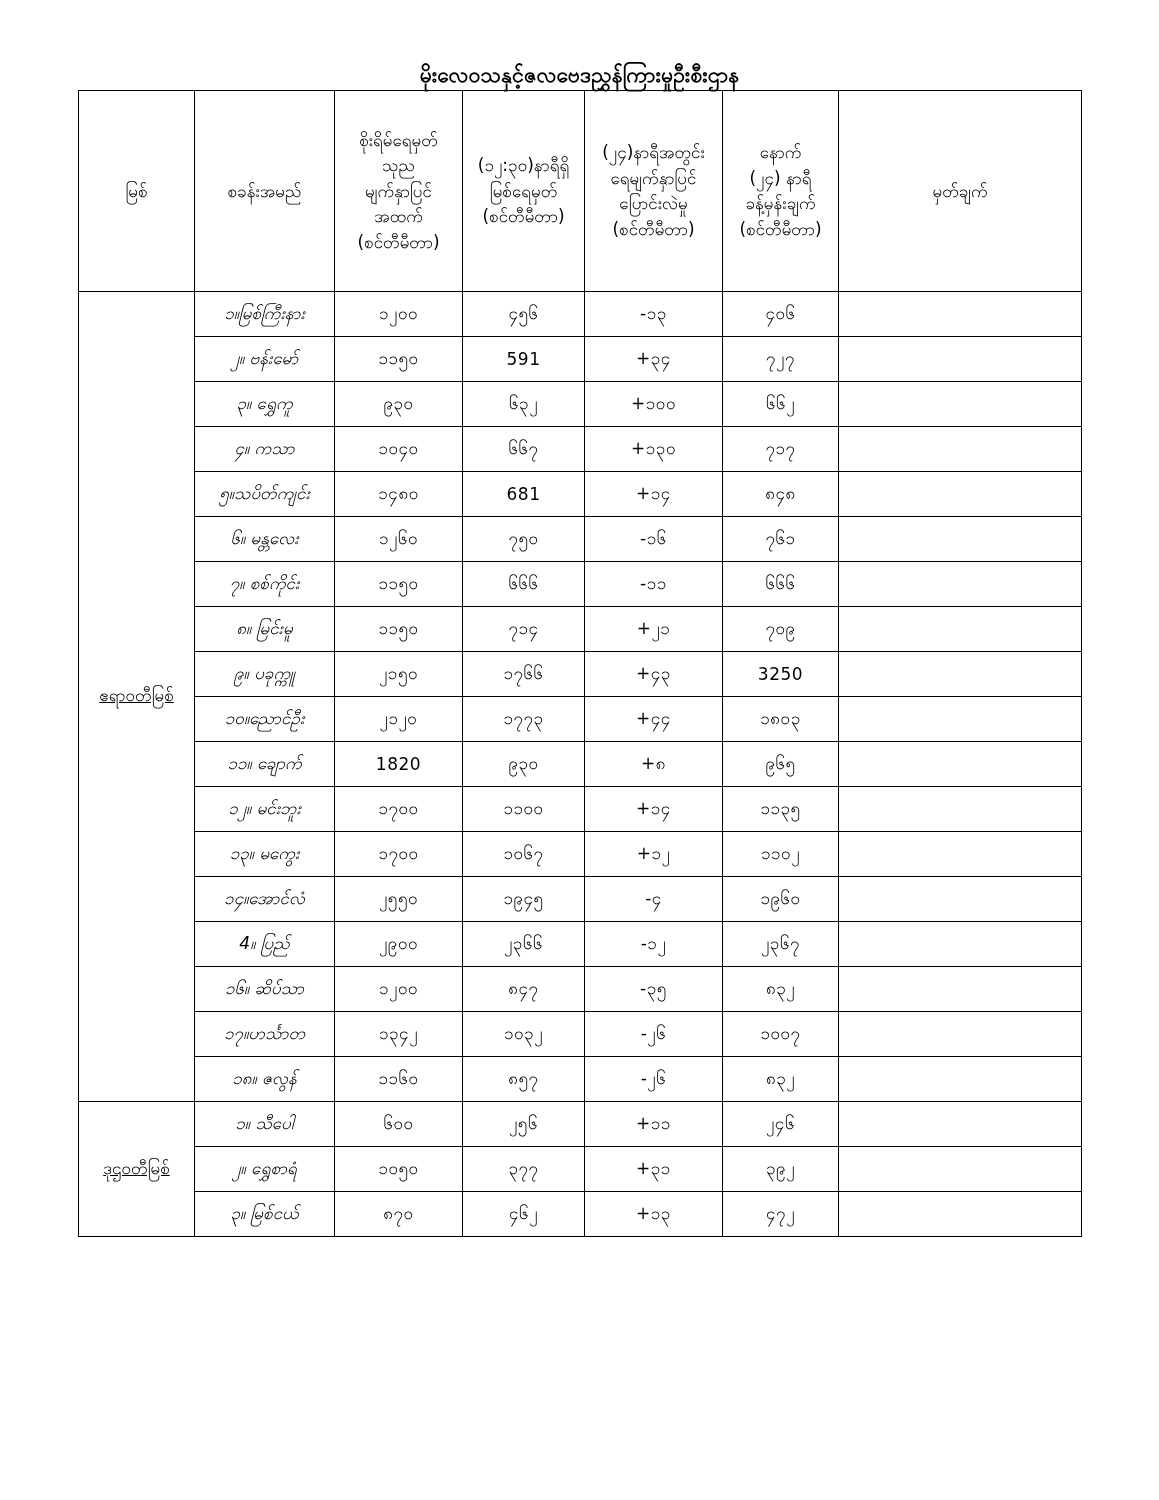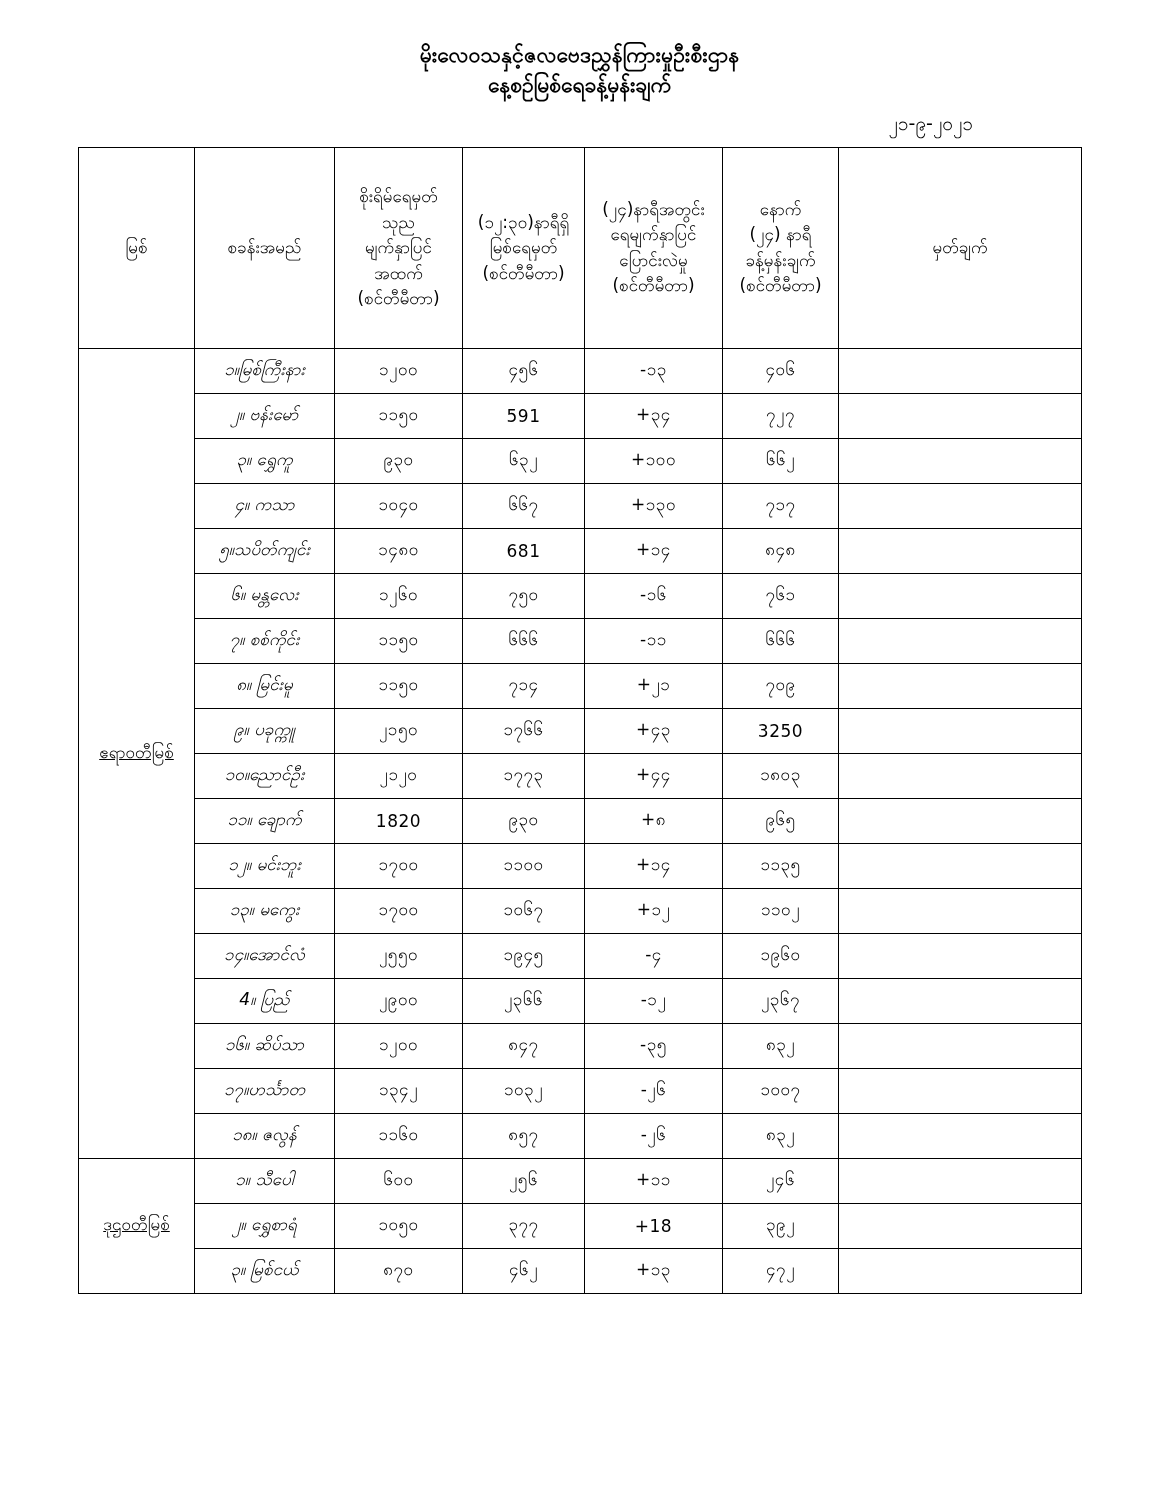--- a/index.html
+++ b/index.html
@@ -11,21 +11,21 @@
     width: 1159px;
     height: 1500px;
     font-family: "DejaVu Sans", sans-serif;
     color: #000000;
     position: relative;
   }
   .page {
     width: 1159px;
     height: 1500px;
     box-sizing: border-box;
-    padding: 40px 78px 0 78px;
+    padding: 60px 78px 0 78px;
     position: relative;
   }
   .doc-title {
     text-align: center;
     font-size: 21px;
     line-height: 1.45;
     font-weight: 600;
     letter-spacing: 0.2px;
   }
   .doc-subtitle {
@@ -97,22 +97,20 @@
     display: block;
     padding: 0 4px;
   }
 </style>
 </head>
 <body>
 
 <div class="page">
 
   <div class="doc-title">မိုးလေဝသနှင့်ဇလဗေဒညွှန်ကြားမှုဦးစီးဌာန</div>
-  <div class="doc-subtitle">နေ့စဉ်မြစ်ရေခန့်မှန်းချက်</div>
-  <div class="date-line">၂၁-၉-၂၀၂၁</div>
 
   <table class="river-table">
     <colgroup>
       <col class="col-river">
       <col class="col-station">
       <col class="col-danger">
       <col class="col-level">
       <col class="col-change">
       <col class="col-forecast">
       <col class="col-remark">
@@ -306,21 +304,21 @@
           <td class="num">၆၀၀</td>
           <td class="num">၂၅၆</td>
           <td class="num">+၁၁</td>
           <td class="num">၂၄၆</td>
           <td class="remark-cell"></td>
         </tr>
         <tr>
           <td class="station-cell">၂။ ရွှေစာရံ</td>
           <td class="num">၁၀၅၀</td>
           <td class="num">၃၇၇</td>
-          <td class="num">+18</td>
+          <td class="num">+၃၁</td>
           <td class="num">၃၉၂</td>
           <td class="remark-cell"></td>
         </tr>
         <tr>
           <td class="station-cell">၃။ မြစ်ငယ်</td>
           <td class="num">၈၇၀</td>
           <td class="num">၄၆၂</td>
           <td class="num">+၁၃</td>
           <td class="num">၄၇၂</td>
           <td class="remark-cell"></td>

